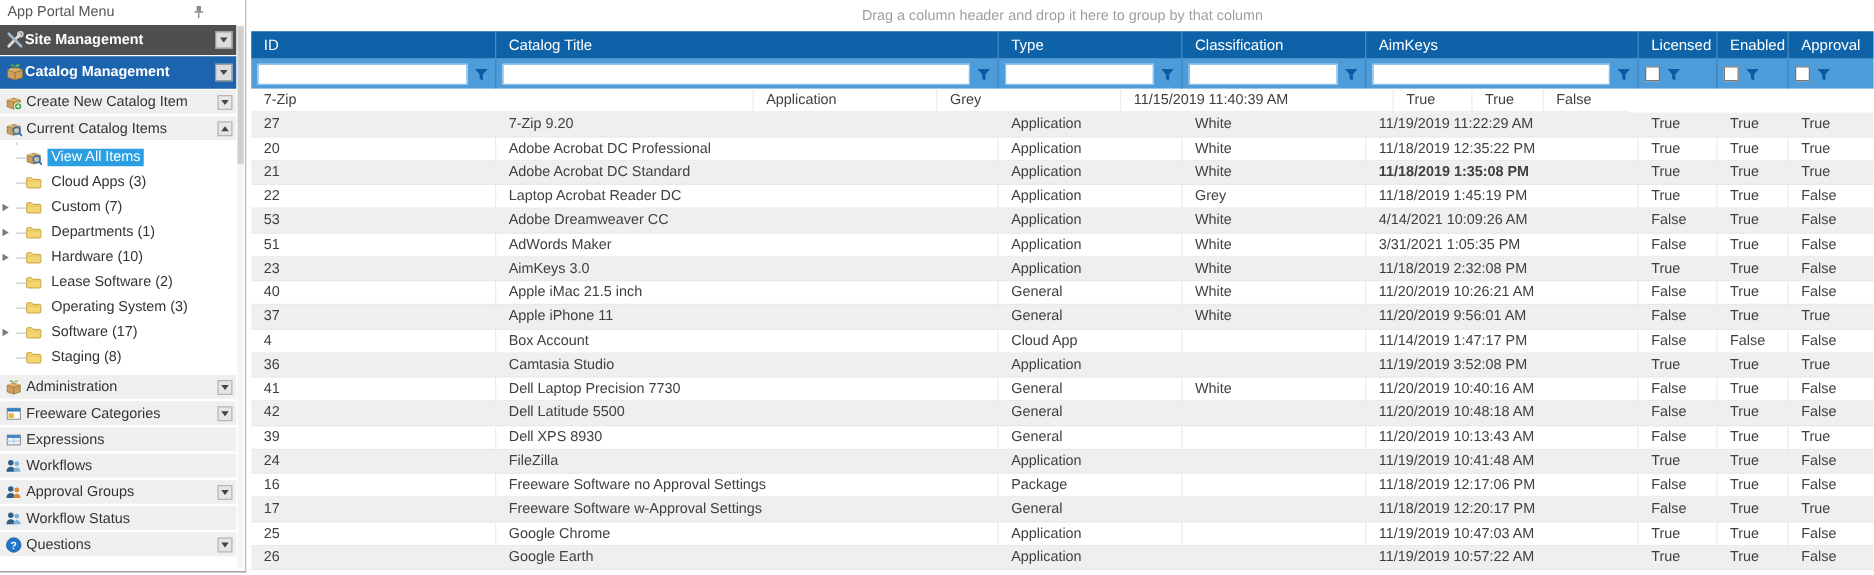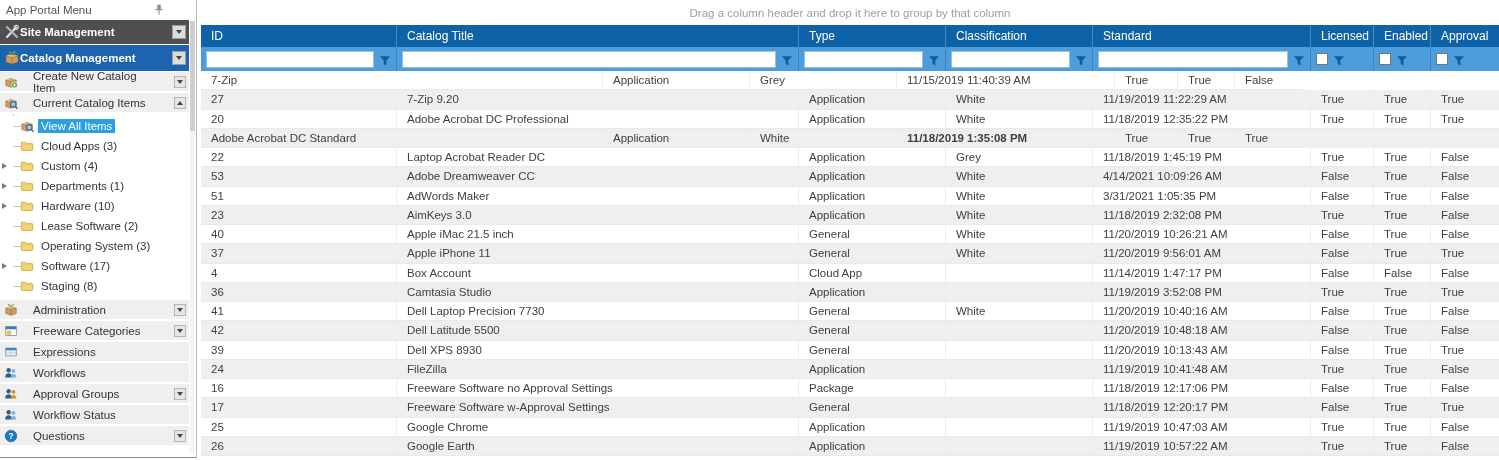--- a/index.html
+++ b/index.html
@@ -22,21 +22,21 @@
   .ic16 { width:16px; height:16px; flex:0 0 16px; }
   .ic14 { width:14px; height:14px; flex:0 0 14px; }
   .ddbox { width:14px; height:14px; background:#dcdcdc; border:1px solid #9c9c9c;
            display:flex; align-items:center; justify-content:center; cursor:pointer; }
   .ddbox.small { width:12px; height:12px; background:#e6e6e6; border-color:#b5b5b5; }
   .caret-down { width:0; height:0; border-left:3.5px solid transparent; border-right:3.5px solid transparent;
                 border-top:4px solid #444; }
   .caret-up { width:0; height:0; border-left:3.5px solid transparent; border-right:3.5px solid transparent;
               border-bottom:4px solid #444; }
   .sb-item { height:21px; background:#efefef; border-bottom:2px solid #fff;
-             display:flex; align-items:center; gap:15px; padding:0 3px 0 4px;
+             display:flex; align-items:center; gap:3px; padding:0 3px 0 4px;
              font-size:11.5px; color:#333; cursor:pointer; }
   .sb-item .lbl { flex:1; }
   
   #tree { position:relative; padding:2px 0 4px 0; background:#fff; }
   .tree-vline { position:absolute; left:13px; top:0; width:0; border-left:1px solid #c9c9c9; }
   .tree-row { height:20px; display:flex; align-items:center; padding-left:20px;
               position:relative; font-size:11.5px; color:#333; cursor:pointer; background:#fff; }
   .tree-row::before { content:""; position:absolute; left:13px; top:10px; width:8px;
                       border-top:1px solid #c9c9c9; }
   .tree-row .exp { position:absolute; left:2px; top:7px; width:0; height:0;
@@ -159,21 +159,21 @@
                 <path d="M1.7 6.6 H14.3" stroke="#E4C258" stroke-width="0.9"></path>
               </svg></span>
             <span class="lbl">Cloud Apps (3)</span>
           </div>
           <div class="tree-row">
             <span class="exp"></span>
             <span class="ic14"><svg width="100%" height="100%" viewBox="0 0 16 16" xmlns="http://www.w3.org/2000/svg">
                 <path d="M1.5 4.6 C1.5 4 1.9 3.6 2.5 3.6 H6 L7.4 5.1 H13.5 C14.1 5.1 14.5 5.5 14.5 6.1 V12 C14.5 12.6 14.1 13 13.5 13 H2.5 C1.9 13 1.5 12.6 1.5 12 Z" fill="#F3D573" stroke="#C29A36" stroke-width="0.8"></path>
                 <path d="M1.7 6.6 H14.3" stroke="#E4C258" stroke-width="0.9"></path>
               </svg></span>
-            <span class="lbl">Custom (4)</span>
+            <span class="lbl">Custom (7)</span>
           </div>
           <div class="tree-row">
             <span class="exp"></span>
             <span class="ic14"><svg width="100%" height="100%" viewBox="0 0 16 16" xmlns="http://www.w3.org/2000/svg">
                 <path d="M1.5 4.6 C1.5 4 1.9 3.6 2.5 3.6 H6 L7.4 5.1 H13.5 C14.1 5.1 14.5 5.5 14.5 6.1 V12 C14.5 12.6 14.1 13 13.5 13 H2.5 C1.9 13 1.5 12.6 1.5 12 Z" fill="#F3D573" stroke="#C29A36" stroke-width="0.8"></path>
                 <path d="M1.7 6.6 H14.3" stroke="#E4C258" stroke-width="0.9"></path>
               </svg></span>
             <span class="lbl">Departments (1)</span>
           </div>
           <div class="tree-row">
@@ -306,21 +306,21 @@
         <div class="hcell" style="width: 402px;">
           <span>Catalog Title</span>
         </div>
         <div class="hcell" style="width: 147px;">
           <span>Type</span>
         </div>
         <div class="hcell" style="width: 147px;">
           <span>Classification</span>
         </div>
         <div class="hcell" style="width: 218px;">
-          <span>Standard</span>
+          <span>AimKeys</span>
         </div>
         <div class="hcell" style="width: 63px;">
           <span>Licensed</span>
         </div>
         <div class="hcell" style="width: 57px;">
           <span>Enabled</span>
         </div>
         <div class="hcell" style="width: 68px;">
           <span>Approval</span>
         </div>
@@ -399,20 +399,21 @@
           <div class="gcell" style="width: 196px;">20</div>
           <div class="gcell" style="width: 402px;">Adobe Acrobat DC Professional</div>
           <div class="gcell" style="width: 147px;">Application</div>
           <div class="gcell" style="width: 147px;">White</div>
           <div class="gcell" style="width: 218px;">11/18/2019 12:35:22 PM</div>
           <div class="gcell" style="width: 63px;">True</div>
           <div class="gcell" style="width: 57px;">True</div>
           <div class="gcell" style="width: 68px;">True</div>
         </div>
         <div class="grow even">
+          <div class="gcell" style="width: 196px;">21</div>
           <div class="gcell" style="width: 402px;">Adobe Acrobat DC Standard</div>
           <div class="gcell" style="width: 147px;">Application</div>
           <div class="gcell" style="width: 147px;">White</div>
           <div class="gcell" style="width: 218px; font-weight: bold;">11/18/2019 1:35:08 PM</div>
           <div class="gcell" style="width: 63px;">True</div>
           <div class="gcell" style="width: 57px;">True</div>
           <div class="gcell" style="width: 68px;">True</div>
         </div>
         <div class="grow odd">
           <div class="gcell" style="width: 196px;">22</div>

